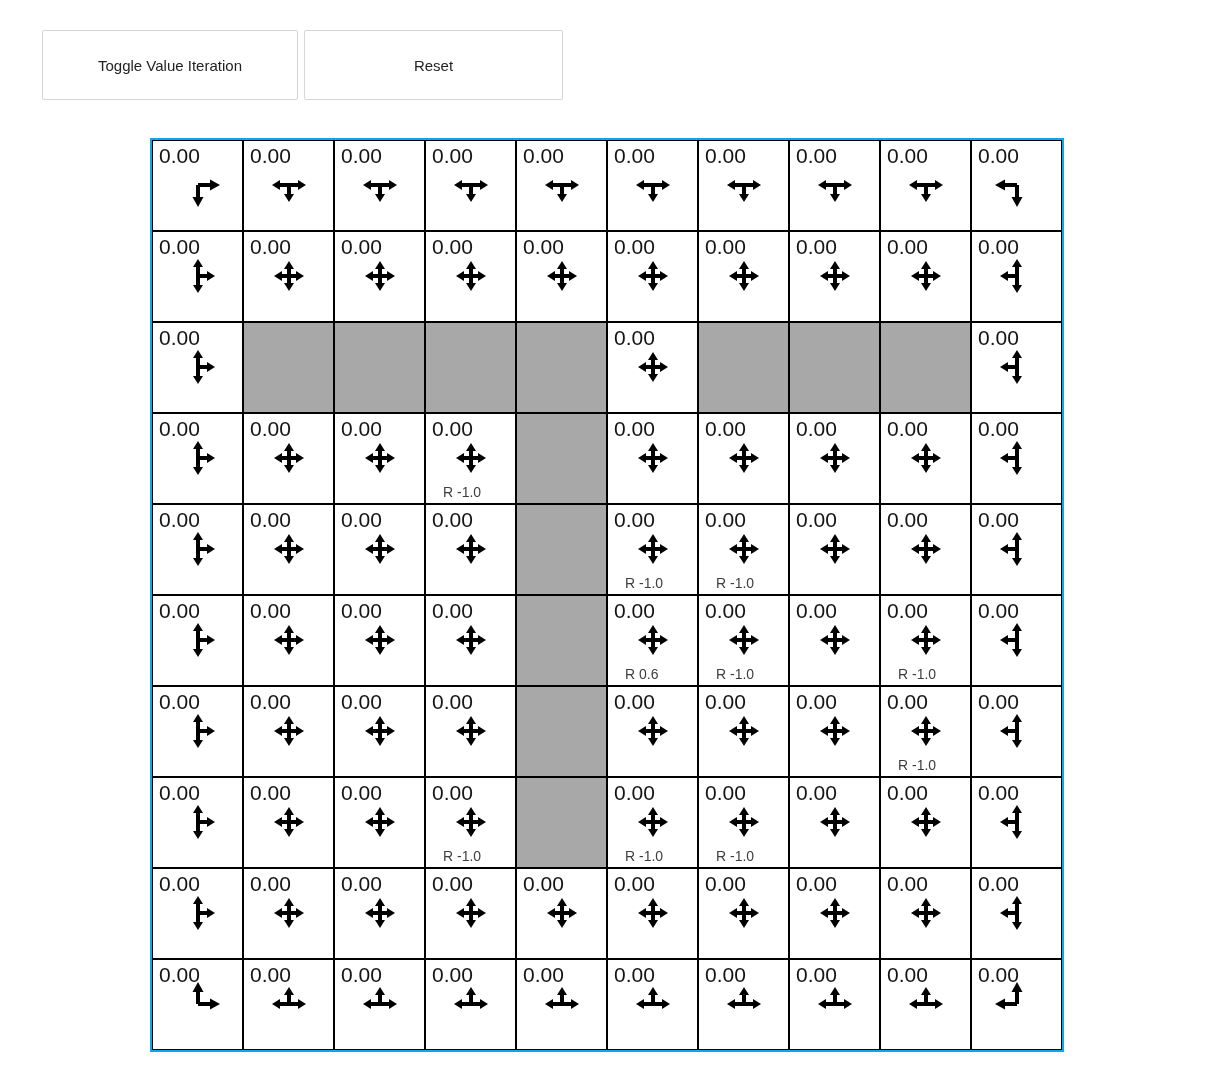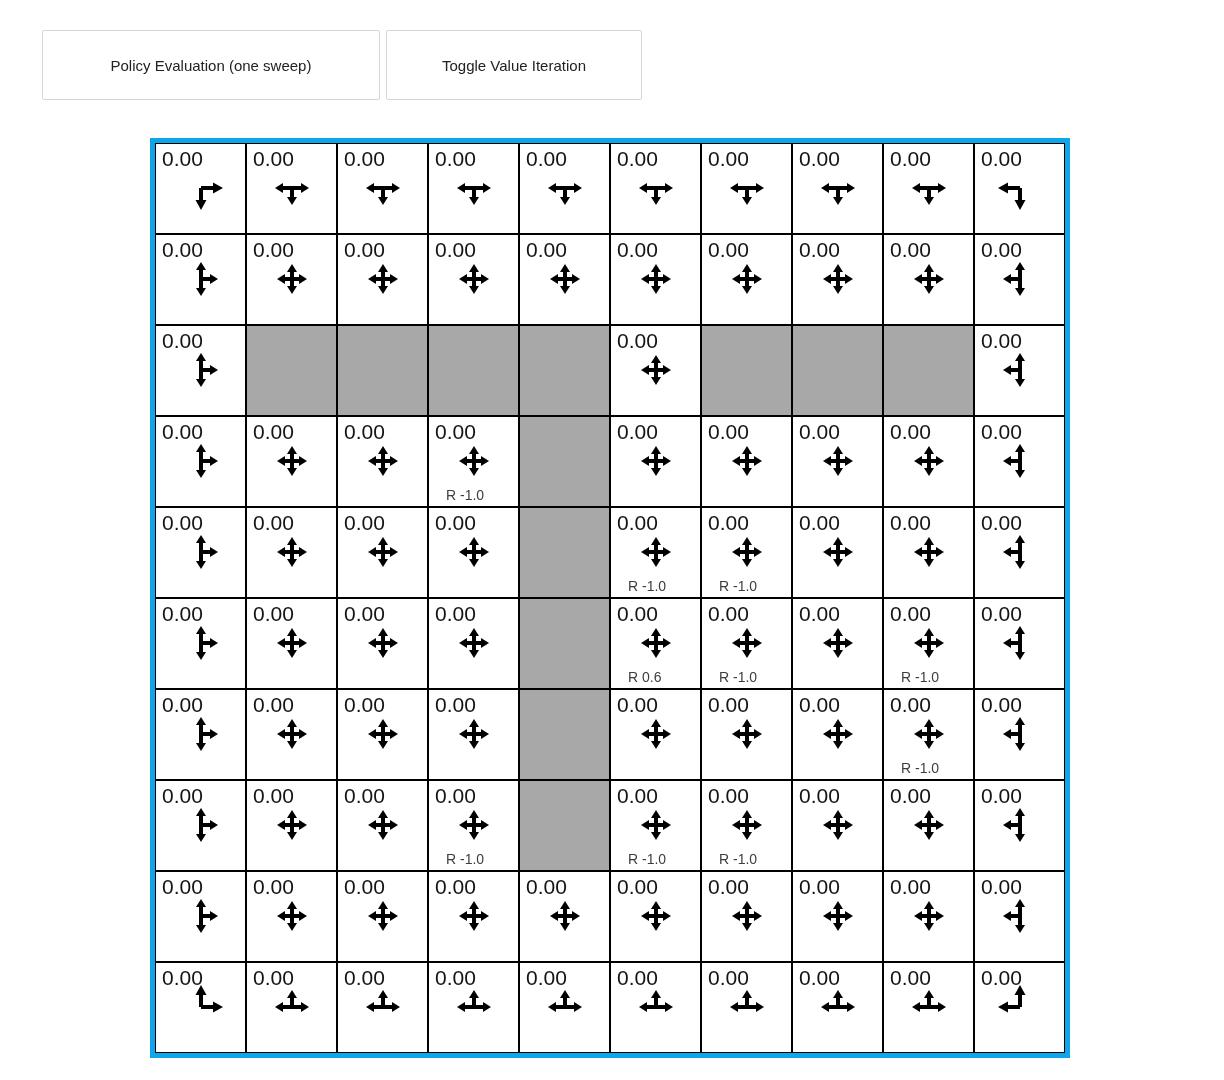--- a/index.html
+++ b/index.html
@@ -15,21 +15,21 @@
     height:70px;background:#ffffff;border:1px solid #d6d6d6;border-radius:2px;
     display:flex;align-items:center;justify-content:center;
     font-size:15px;color:#222222;cursor:pointer;
     font-family:"Liberation Sans",sans-serif;box-sizing:border-box;
   }
   .btn-1{width:338px}.btn-2{width:257px}.btn-3{width:256px}.btn-4{width:259px}
   .grid{
     display:grid;
     grid-template-columns:repeat(10,91px);
     grid-auto-rows:91px;
-    border:5px solid #0ea5e9;
+    border:2px solid #0ea5e9;
     width:max-content;
     margin:38px 0 0 150px;
   }
   .cell{
     position:relative;border:1px solid #000;background:#ffffff;
     box-sizing:border-box;cursor:pointer;
   }
   .val{
     position:absolute;top:2px;left:6px;
     font-size:21px;color:#141414;line-height:1.25;
@@ -40,22 +40,22 @@
   }
   .rew{
     position:absolute;left:17px;bottom:3px;
     font-size:14px;color:#3d3d3d;
   }
 </style>
 </head>
 <body>
 
 <div class="toolbar">
-  <button class="btn btn-1">Policy Evaluation (one sweep)</button>
   <button class="btn btn-3">Toggle Value Iteration</button>
+  <button class="btn btn-4">Reset</button>
 </div>
 
 <div class="grid">
     <div class="cell">
       <div class="val">0.00</div>
       <svg viewBox="0 0 48 48" class="arrows">
         <line x1="24" y1="24" x2="24" y2="36" stroke="#000000" stroke-width="4"></line>
         <polygon points="24,46 18.5,36 29.5,36" fill="#000000"></polygon>
         <line x1="24" y1="24" x2="36" y2="24" stroke="#000000" stroke-width="4"></line>
         <polygon points="46,24 36,29.5 36,18.5" fill="#000000"></polygon>

